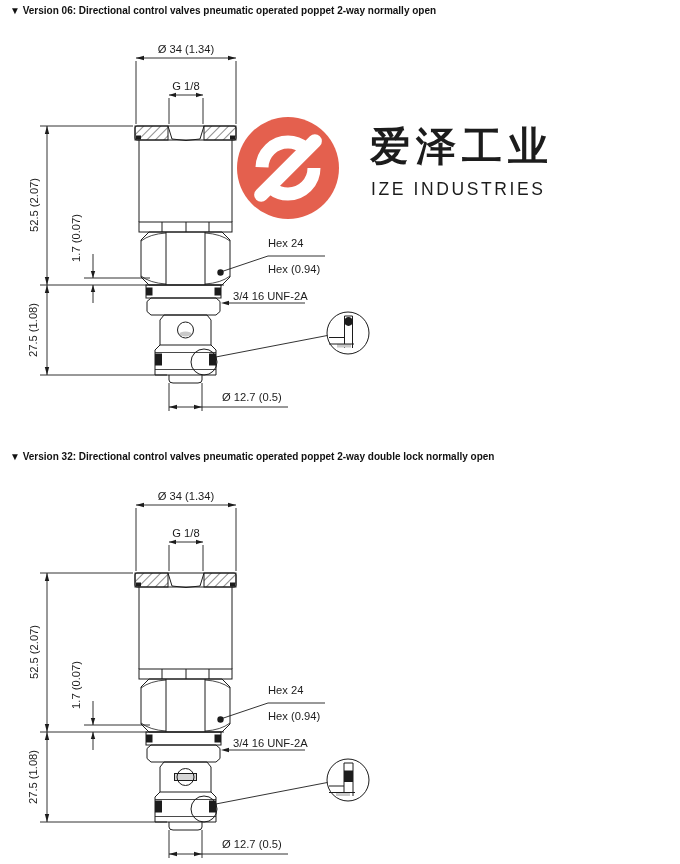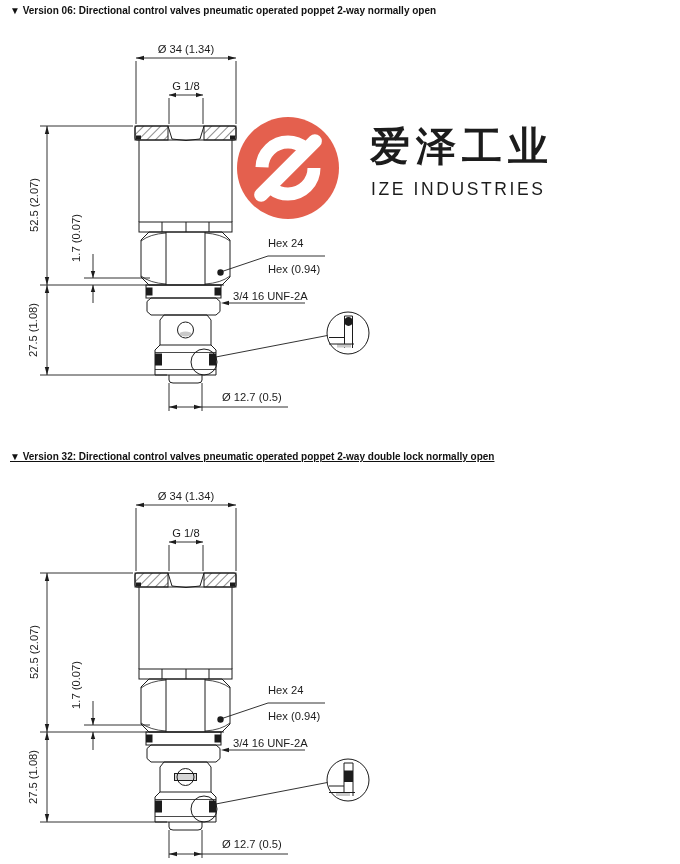--- a/index.html
+++ b/index.html
@@ -130,21 +130,21 @@
       <line x1="305" y1="263" x2="226" y2="263" class="dimln"></line>
       <polygon points="221,263 229,260.8 229,265.2" class="blk"></polygon>
 
       <path class="dimln" d="M169,343 L169,371 M202,343 L202,371 M169,367 L288,367"></path>
       <polygon points="169,367 177,364.8 177,369.2" class="blk"></polygon>
       <polygon points="202,367 194,364.8 194,369.2" class="blk"></polygon>
       <text x="222" y="361">Ø 12.7 (0.5)</text>
     </g>
   </svg>
 
-  <div class="section-title" style="top:451px;text-decoration:underline;">▼ Version 32: Directional control valves pneumatic operated poppet 2-way double lock normally open</div>
+  <div class="section-title" style="top:451px;">▼ Version 32: Directional control valves pneumatic operated poppet 2-way double lock normally open</div>
 
   <svg style="top:487px;" width="680" height="377" viewBox="0 0 680 377">
     <defs>
       <pattern id="hatchB" patternUnits="userSpaceOnUse" width="6" height="6" patternTransform="rotate(45)">
         <line x1="0" y1="0" x2="0" y2="6" stroke="#1c1c1c" stroke-width="1"></line>
       </pattern>
     </defs>
 
     <g>
       <rect x="135" y="86" width="33" height="14" fill="url(#hatchB)" stroke="#1c1c1c"></rect>

